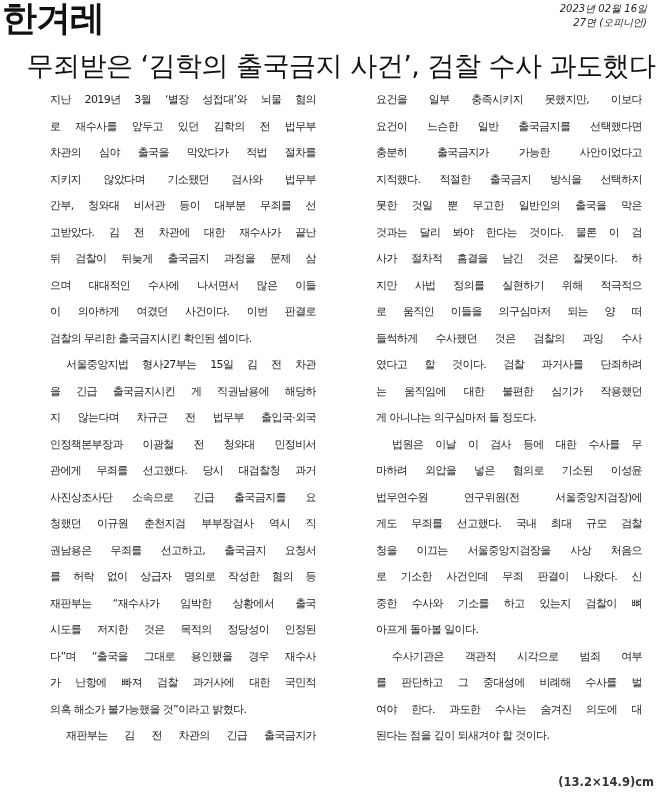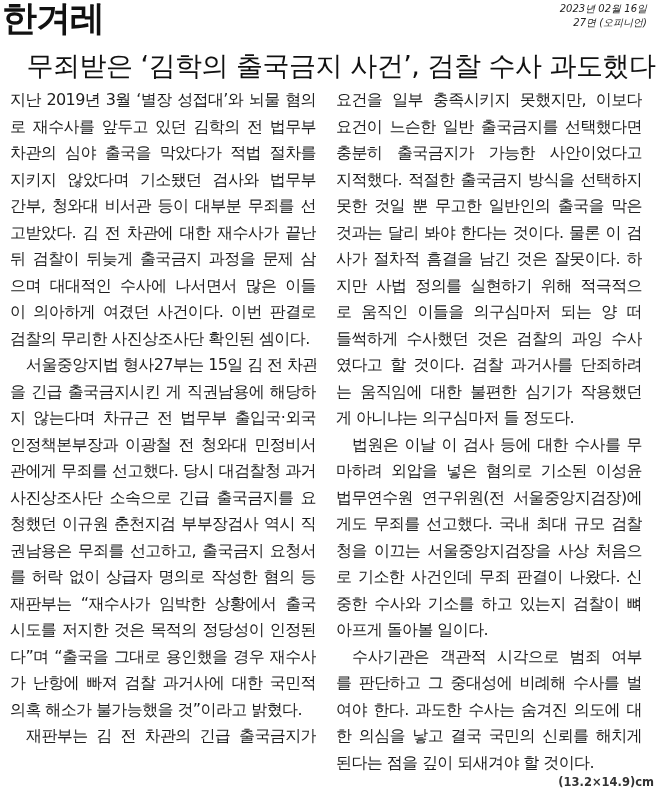--- a/index.html
+++ b/index.html
@@ -8,22 +8,22 @@
   .logo { position: absolute; left: 2px; top: 2px; font-size: 35px; font-weight: bold;
           letter-spacing: -1px; color: #111; line-height: 32px; }
   .meta { position: absolute; right: 11px; top: 2px; text-align: right; font-size: 10px;
           line-height: 14px; color: #222; font-style: italic; }
   .headline { position: absolute; left: 0; width: 658px; top: 36px; text-align: center;
               font-size: 27px; line-height: 36px; color: #111; letter-spacing: -0.5px;
               font-family: "DejaVu Sans", sans-serif; white-space: nowrap; }
   .col { position: absolute; top: 87px; width: 306px; }
   .col.left { left: 10px; }
   .col.right { left: 336px; }
-  .line { font-size: 16px; line-height: 26.5px; height: 26.5px; white-space: nowrap;
-          letter-spacing: -0.6px; text-align: justify; text-align-last: justify; overflow: hidden; }
+  .line { font-size: 11px; line-height: 26.5px; height: 26.5px; white-space: nowrap;
+          letter-spacing: -0.6px; text-align: justify; text-align-last: justify; overflow: hidden; margin-left: 40px; }
   .line.indent { padding-left: 16px; }
   .line.end { text-align-last: left; }
   .size-note { position: absolute; right: 4px; bottom: 4px; font-size: 11.5px; color: #333; font-weight: bold; }
 </style>
 </head>
 <body>
 
 <div class="logo">한겨레</div>
 <div class="meta">
   <div>2023년 02월 16일</div>
@@ -35,21 +35,21 @@
 <div class="col left" id="col-left">
     <div class="line">지난 2019년 3월 ‘별장 성접대’와 뇌물 혐의</div>
     <div class="line">로 재수사를 앞두고 있던 김학의 전 법무부</div>
     <div class="line">차관의 심야 출국을 막았다가 적법 절차를</div>
     <div class="line">지키지 않았다며 기소됐던 검사와 법무부</div>
     <div class="line">간부, 청와대 비서관 등이 대부분 무죄를 선</div>
     <div class="line">고받았다. 김 전 차관에 대한 재수사가 끝난</div>
     <div class="line">뒤 검찰이 뒤늦게 출국금지 과정을 문제 삼</div>
     <div class="line">으며 대대적인 수사에 나서면서 많은 이들</div>
     <div class="line">이 의아하게 여겼던 사건이다. 이번 판결로</div>
-    <div class="line end">검찰의 무리한 사진상조사단 확인된 셈이다.</div>
+    <div class="line end">검찰의 무리한 출국금지시킨 확인된 셈이다.</div>
     <div class="line indent">서울중앙지법 형사27부는 15일 김 전 차관</div>
     <div class="line">을 긴급 출국금지시킨 게 직권남용에 해당하</div>
     <div class="line">지 않는다며 차규근 전 법무부 출입국·외국</div>
     <div class="line">인정책본부장과 이광철 전 청와대 민정비서</div>
     <div class="line">관에게 무죄를 선고했다. 당시 대검찰청 과거</div>
     <div class="line">사진상조사단 소속으로 긴급 출국금지를 요</div>
     <div class="line">청했던 이규원 춘천지검 부부장검사 역시 직</div>
     <div class="line">권남용은 무죄를 선고하고, 출국금지 요청서</div>
     <div class="line">를 허락 없이 상급자 명의로 작성한 혐의 등</div>
     <div class="line">재판부는 “재수사가 임박한 상황에서 출국</div>
@@ -77,17 +77,16 @@
     <div class="line">마하려 외압을 넣은 혐의로 기소된 이성윤</div>
     <div class="line">법무연수원 연구위원(전 서울중앙지검장)에</div>
     <div class="line">게도 무죄를 선고했다. 국내 최대 규모 검찰</div>
     <div class="line">청을 이끄는 서울중앙지검장을 사상 처음으</div>
     <div class="line">로 기소한 사건인데 무죄 판결이 나왔다. 신</div>
     <div class="line">중한 수사와 기소를 하고 있는지 검찰이 뼈</div>
     <div class="line end">아프게 돌아볼 일이다.</div>
     <div class="line indent">수사기관은 객관적 시각으로 범죄 여부</div>
     <div class="line">를 판단하고 그 중대성에 비례해 수사를 벌</div>
     <div class="line">여야 한다. 과도한 수사는 숨겨진 의도에 대</div>
-    <div class="line">한 의심을 낳고 결국 국민의 신뢰를 해치게</div>
     <div class="line end">된다는 점을 깊이 되새겨야 할 것이다.</div>
   </div>
 
 <div class="size-note">(13.2×14.9)cm</div>
 
 </body></html>

